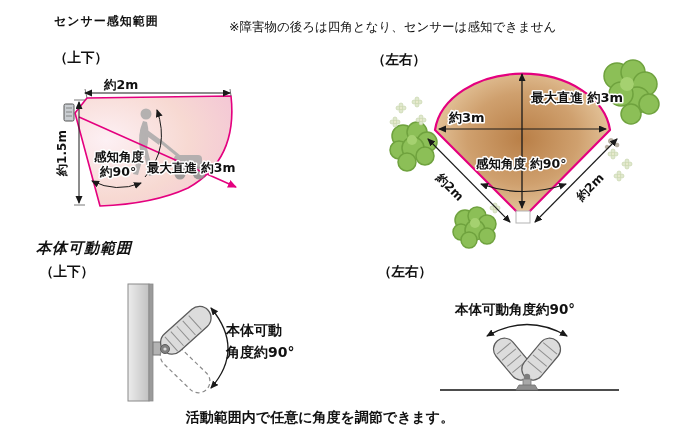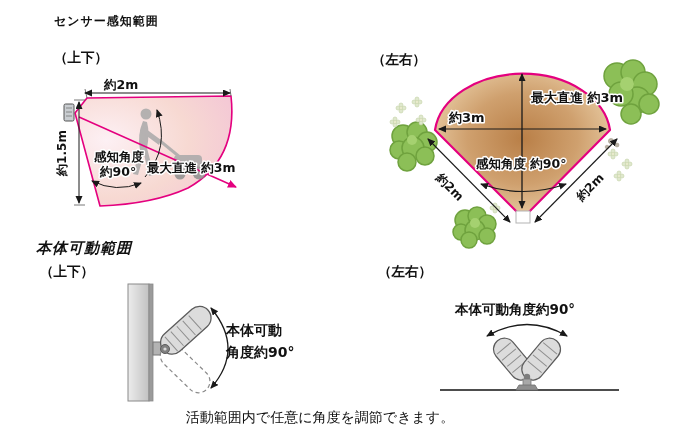--- a/index.html
+++ b/index.html
@@ -3,32 +3,33 @@
 <meta charset="utf-8">
 <style>
   html,body{margin:0;padding:0;background:#fff;}
   .stage{position:relative;width:680px;height:435px;background:#fff;overflow:hidden;
          font-family:"DejaVu Sans","Liberation Sans",sans-serif;color:#111;}
   .abs{position:absolute;}
   .title{font-size:12px;font-weight:bold;letter-spacing:1px;}
   .note{font-size:12.5px;}
   .seclabel{font-size:13.5px;font-weight:700;}
   .sectitle{font-size:15px;font-weight:bold;letter-spacing:1px;font-style:italic;}
-  .footer{width:640px;text-align:center;font-size:14px;font-weight:400;}
+  .footer{width:640px;text-align:center;font-size:14px;font-weight:700;}
   svg{position:absolute;overflow:visible;}
   svg text{font-family:"DejaVu Sans","Liberation Sans",sans-serif;fill:#111;}
   .b{font-weight:bold;}
   .ws{paint-order:stroke;stroke:#fff;stroke-width:3px;stroke-linejoin:round;}
 </style>
 </head>
 <body>
 
 <div class="stage">
 
   <div class="abs title" style="left:54px;top:13px;">センサー感知範囲</div>
+  <div class="abs note" style="left:229px;top:19px;">※障害物の後ろは四角となり、センサーは感知できません</div>
 
   <div class="abs seclabel" style="left:54px;top:49px;">（上下）</div>
   <div class="abs seclabel" style="left:372px;top:51px;z-index:3;">（左右）</div>
   <div class="abs sectitle" style="left:36px;top:239px;">本体可動範囲</div>
   <div class="abs seclabel" style="left:40px;top:263px;">（上下）</div>
   <div class="abs seclabel" style="left:378px;top:263px;">（左右）</div>
 
   <svg style="left:48px;top:60px;" width="215" height="170" viewBox="0 0 215 170">
     <defs>
       <marker id="a1b" orient="auto-start-reverse" markerUnits="userSpaceOnUse" markerWidth="9" markerHeight="8" refX="7" refY="3.5">

